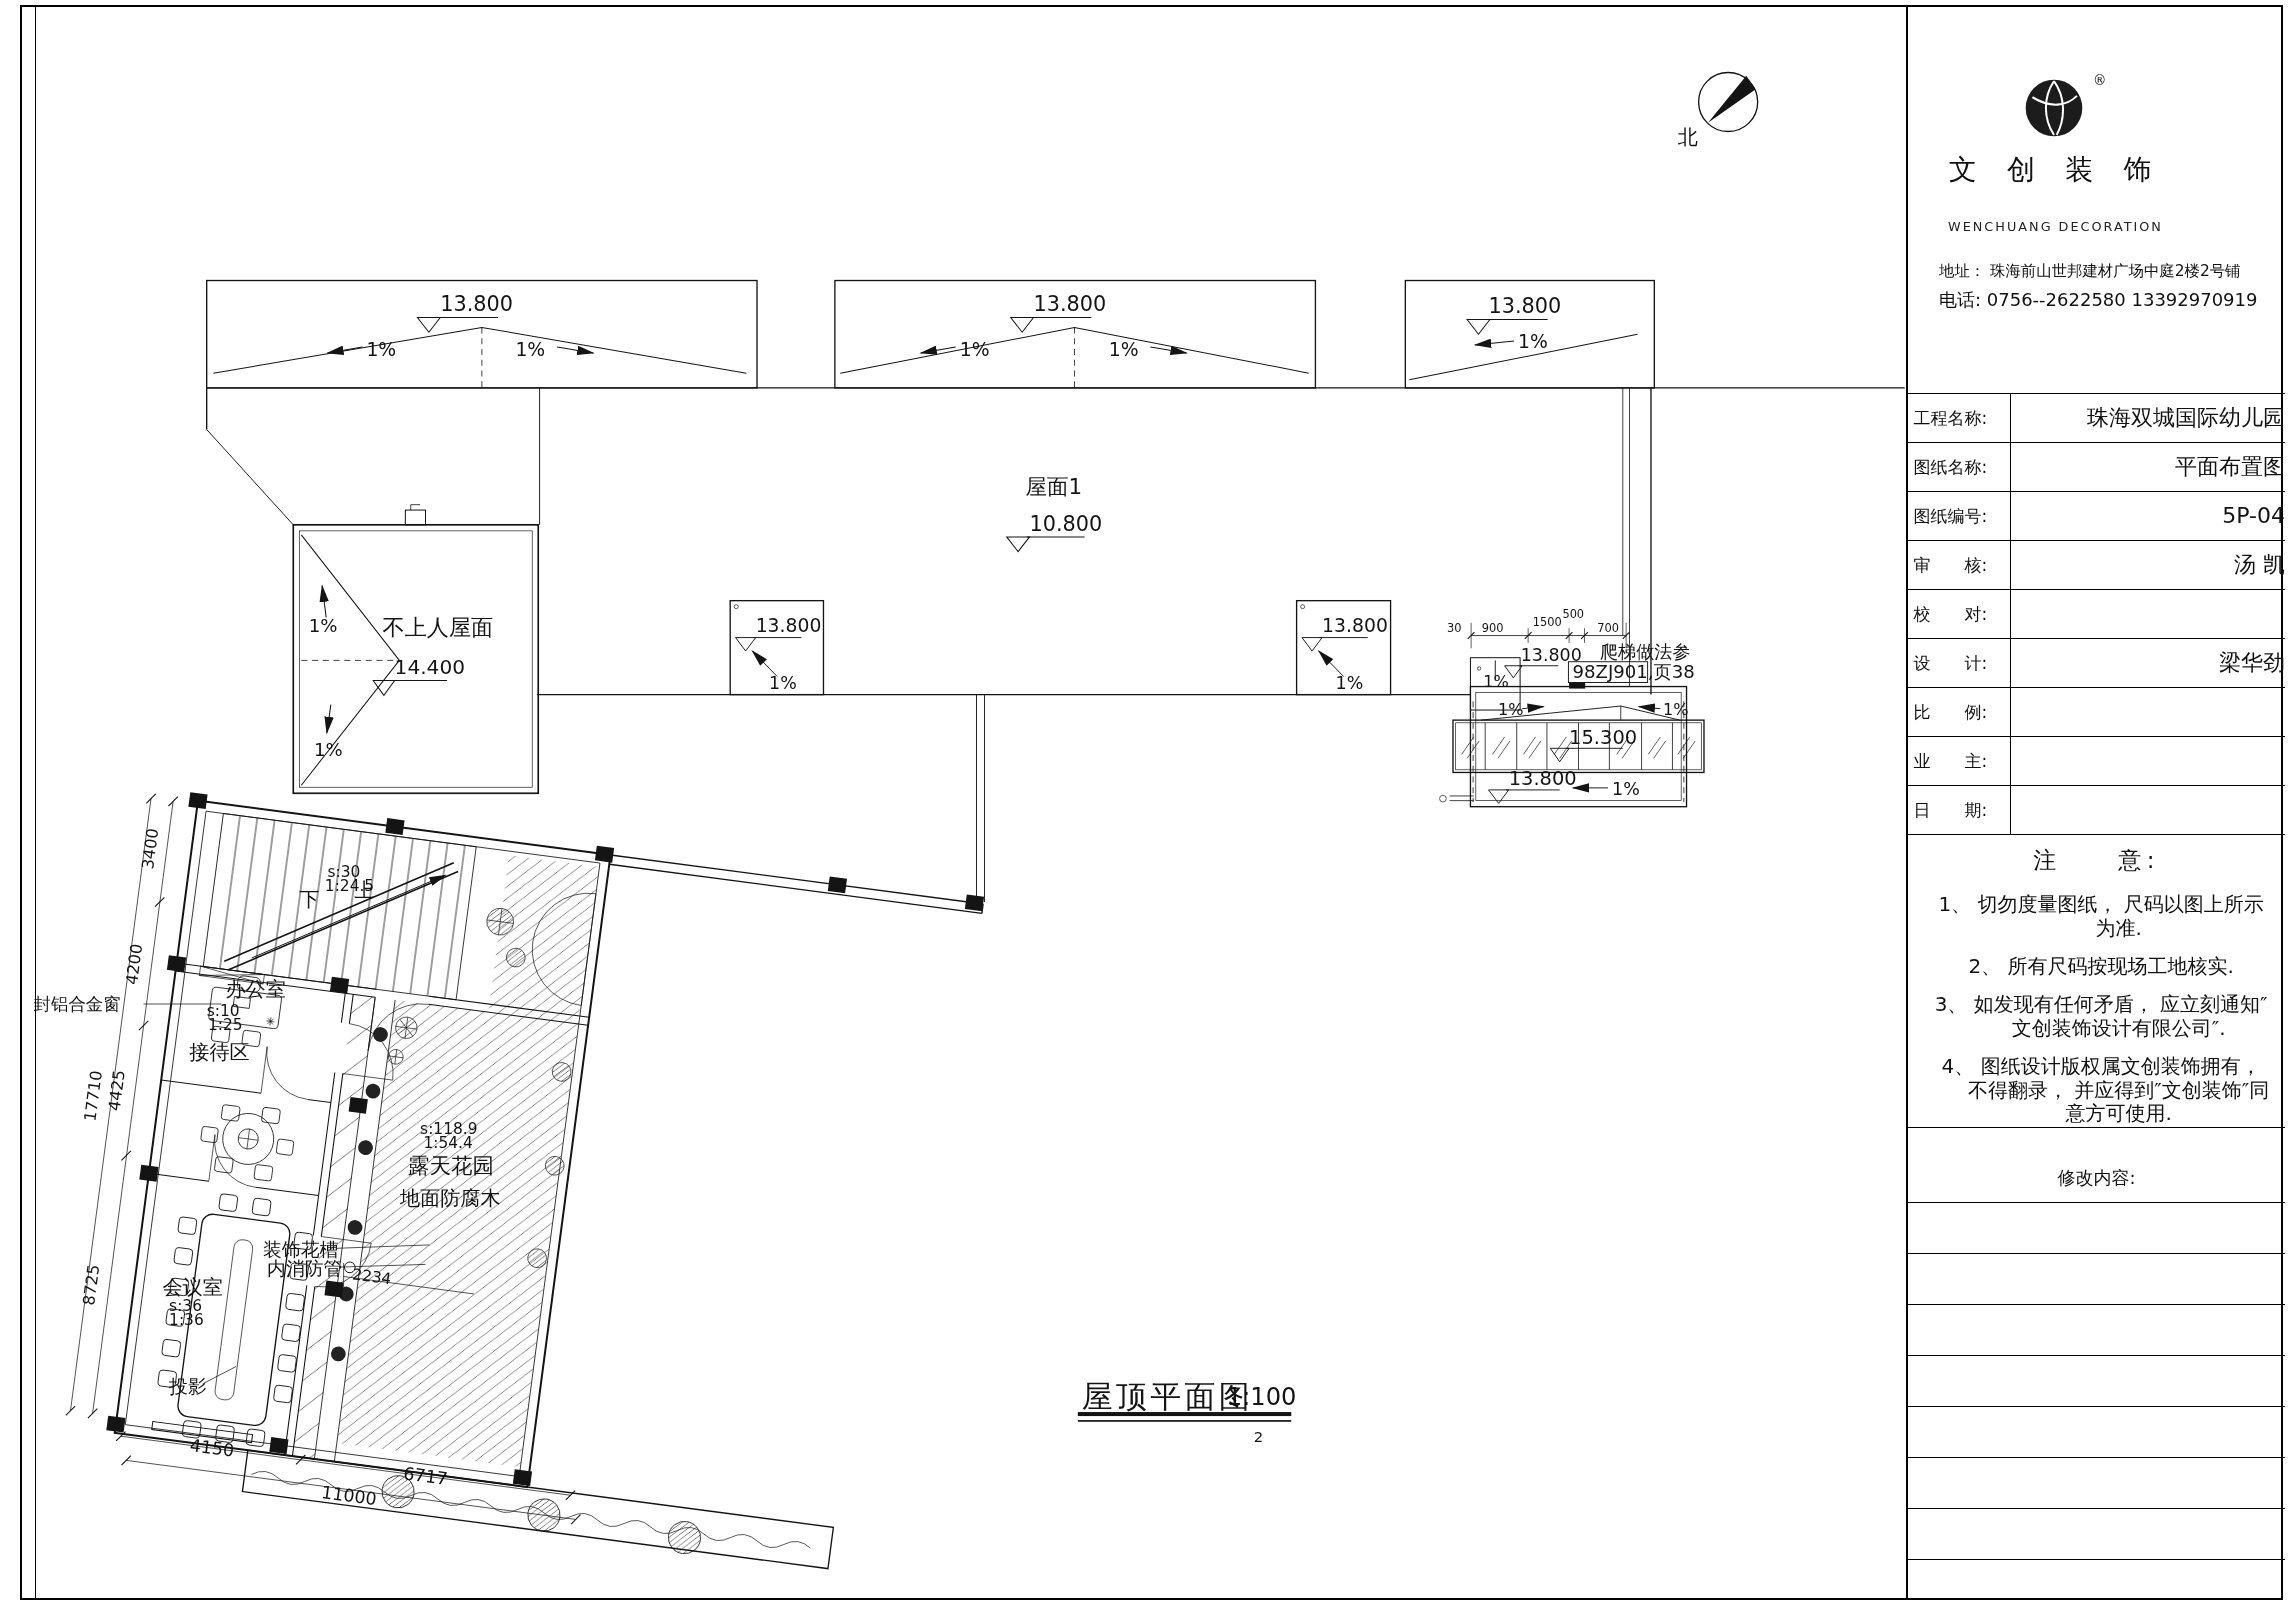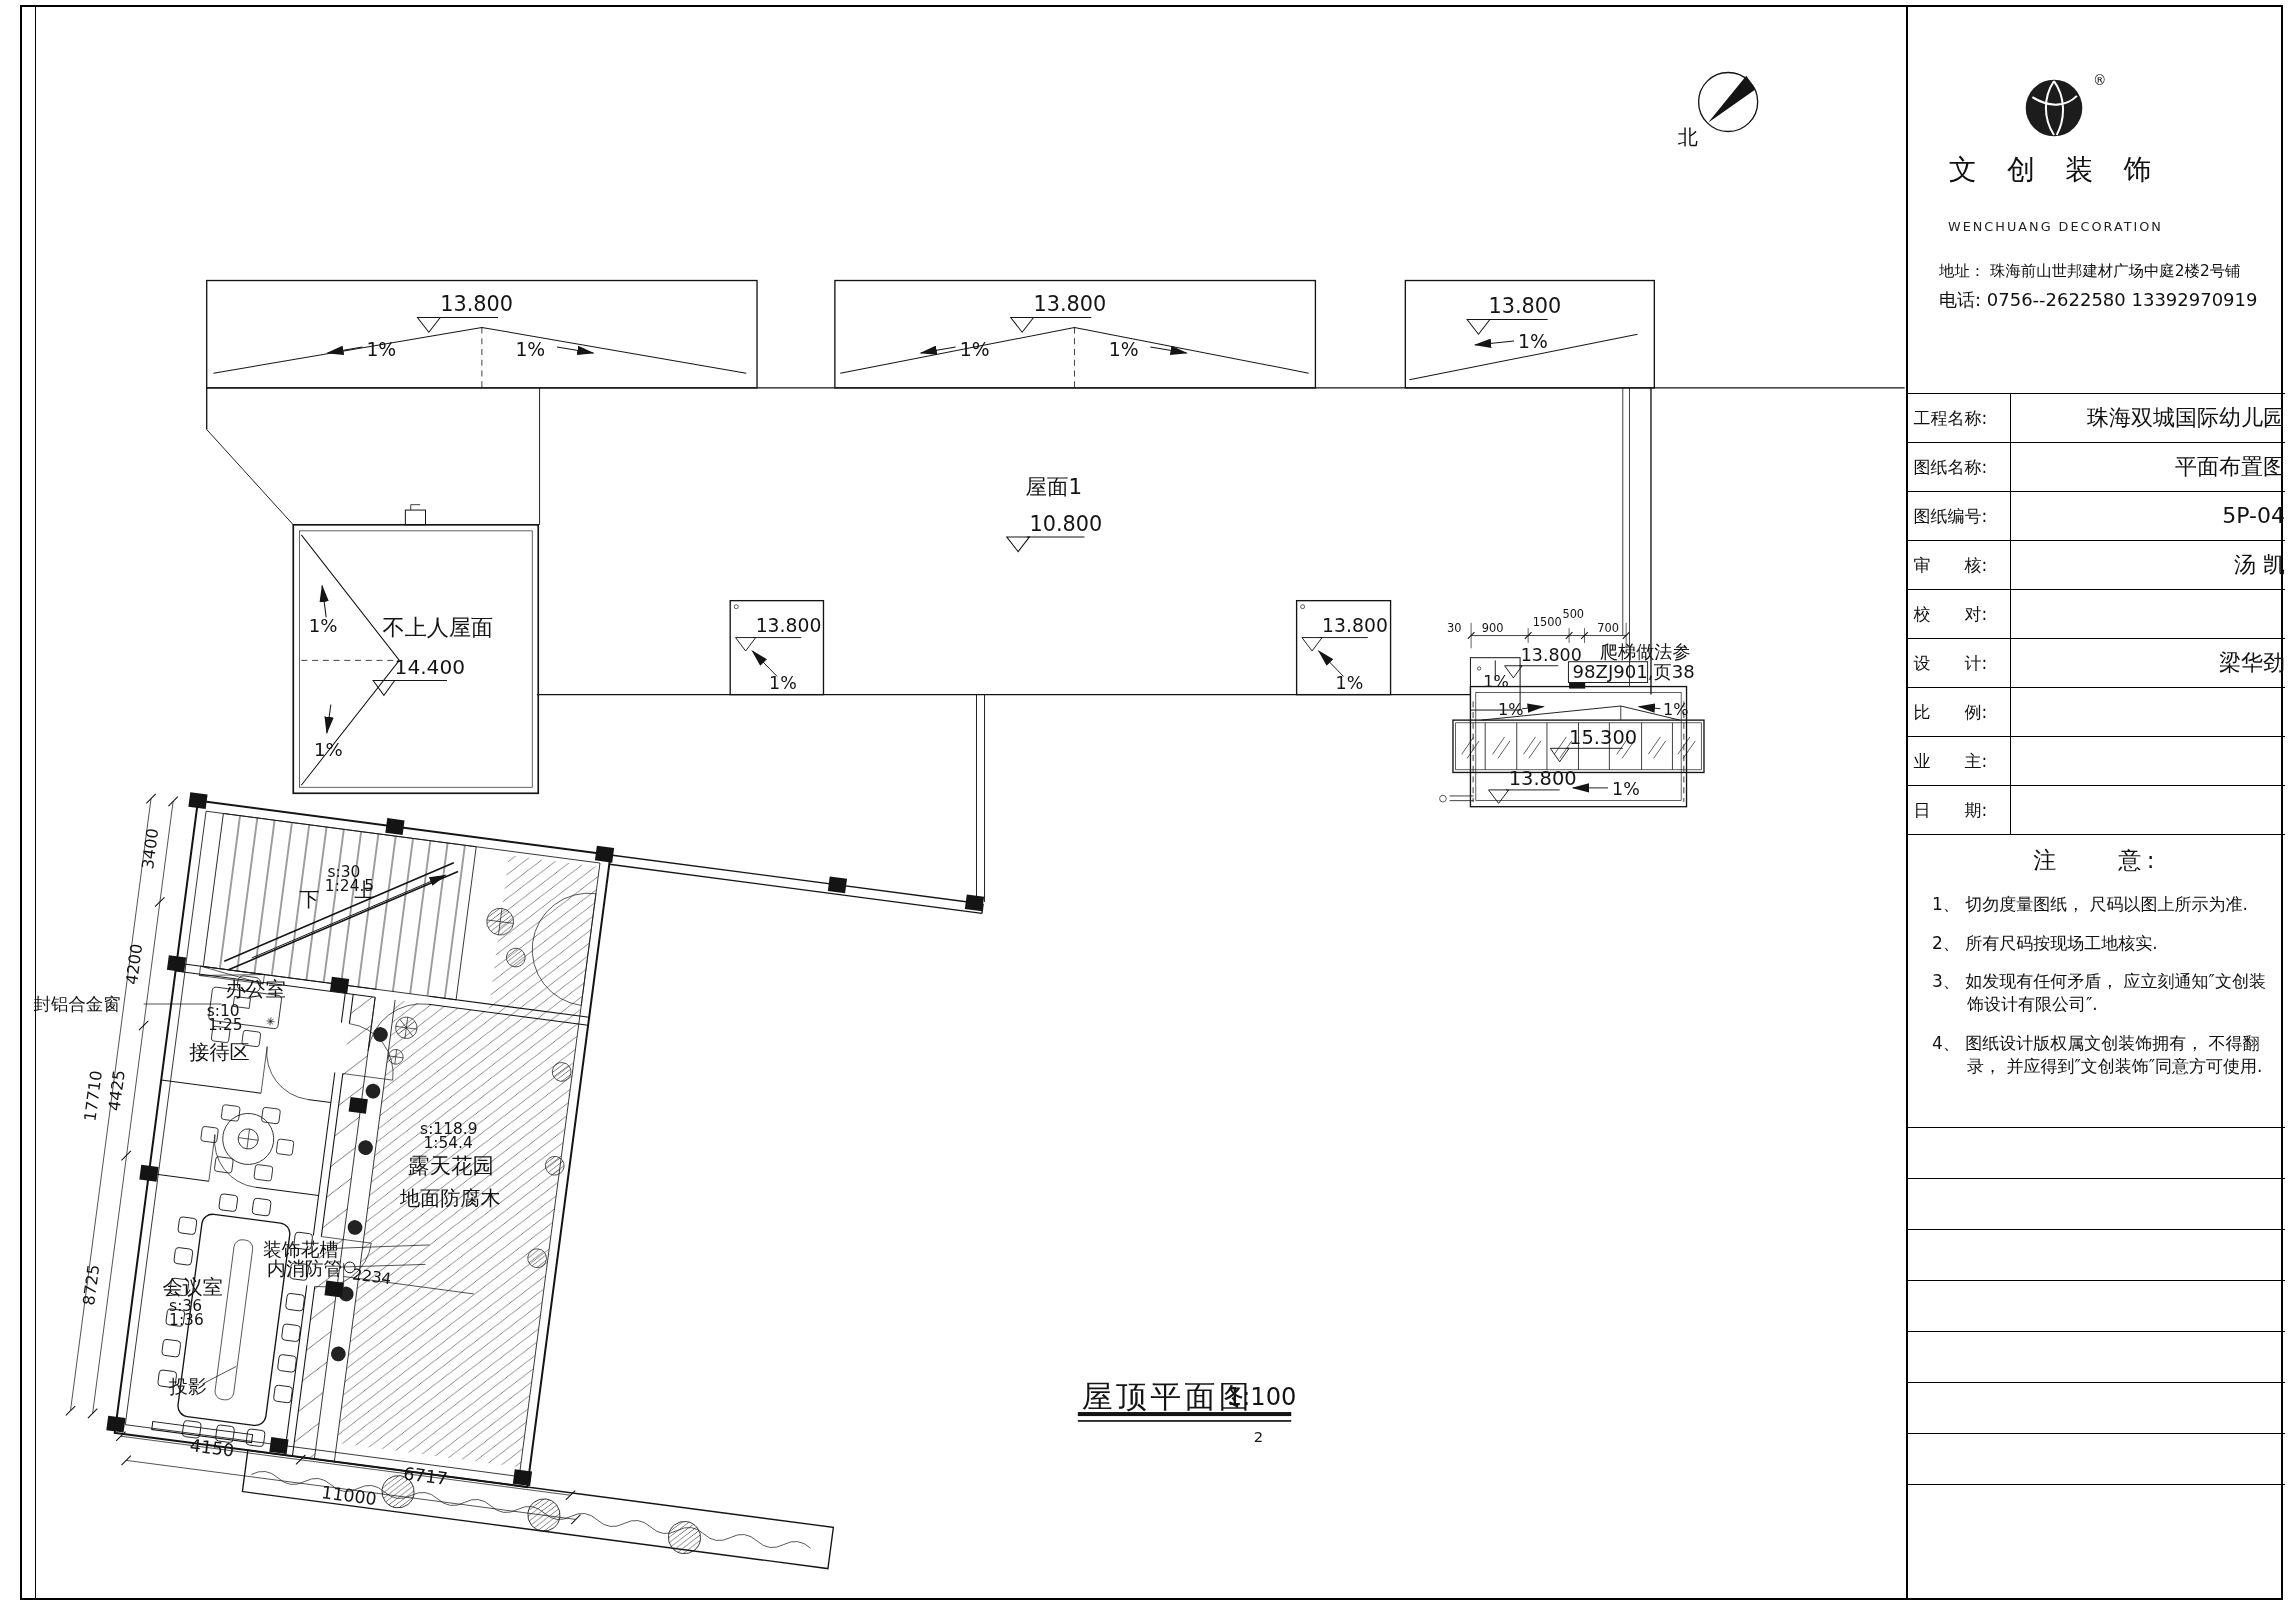--- a/index.html
+++ b/index.html
@@ -20,21 +20,21 @@
   .co-name-en{position:absolute;left:0;top:184px;width:295px;text-align:center;
               font-size:12.8px;letter-spacing:2px;color:#222;margin-top:30px;}
   .co-addr{position:absolute;left:31px;top:256px;font-size:15.4px;white-space:nowrap;}
   .co-phone{position:absolute;left:31px;top:283px;font-size:18px;white-space:nowrap;}
   .tb-row{height:49px;border-bottom:1.3px solid #000;display:flex;flex:none;box-sizing:border-box;}
   .tb-row .lbl{width:103px;border-right:1.3px solid #000;box-sizing:border-box;
                font-size:17px;line-height:48px;padding-left:5.4px;white-space:nowrap;overflow:hidden;}
   .tb-row .val{flex:1;text-align:right;font-size:22px;line-height:48px;white-space:nowrap;}
   .tb-notes{height:293px;border-bottom:1.3px solid #000;flex:none;box-sizing:border-box;padding-top:9.4px;}
   .notes-head{text-align:center;font-size:23px;letter-spacing:5.4px;margin-bottom:17.5px;}
-  .note-item{font-size:17px;line-height:23.5px;padding:0 14.8px 0 59px;text-indent:-35px;margin-bottom:14.8px;}
+  .note-item{font-size:20px;line-height:23.5px;padding:0 14.8px 0 59px;text-indent:-35px;margin-bottom:14.8px;text-align:center;}
   .tb-rev{height:75px;border-bottom:1.3px solid #000;flex:none;box-sizing:border-box;
           display:flex;align-items:flex-end;justify-content:center;padding-bottom:12px;font-size:18px;}
   .tb-empty{height:50px;border-bottom:1.3px solid #000;flex:none;}
   .tb-empty:last-child{border-bottom:none;flex:1;}
 </style>
 </head>
 <body>
 
 <div class="sheet">
   <div class="frame"></div>
@@ -456,20 +456,23 @@
     </div>
 
     <div class="tb-notes">
       <div class="notes-head">注　　意:</div>
       <div class="note-item">1、 切勿度量图纸， 尺码以图上所示为准.</div>
       <div class="note-item">2、 所有尺码按现场工地核实.</div>
       <div class="note-item">3、 如发现有任何矛盾， 应立刻通知″文创装饰设计有限公司″.</div>
       <div class="note-item">4、 图纸设计版权属文创装饰拥有， 不得翻录， 并应得到″文创装饰″同意方可使用.</div>
     </div>
 
+    <div class="tb-rev">
+      <span>修改内容:</span>
+    </div>
 
     <div class="tb-empty"></div>
     <div class="tb-empty"></div>
     <div class="tb-empty"></div>
     <div class="tb-empty"></div>
     <div class="tb-empty"></div>
     <div class="tb-empty"></div>
     <div class="tb-empty"></div>
     <div class="tb-empty"></div>
   </div>

